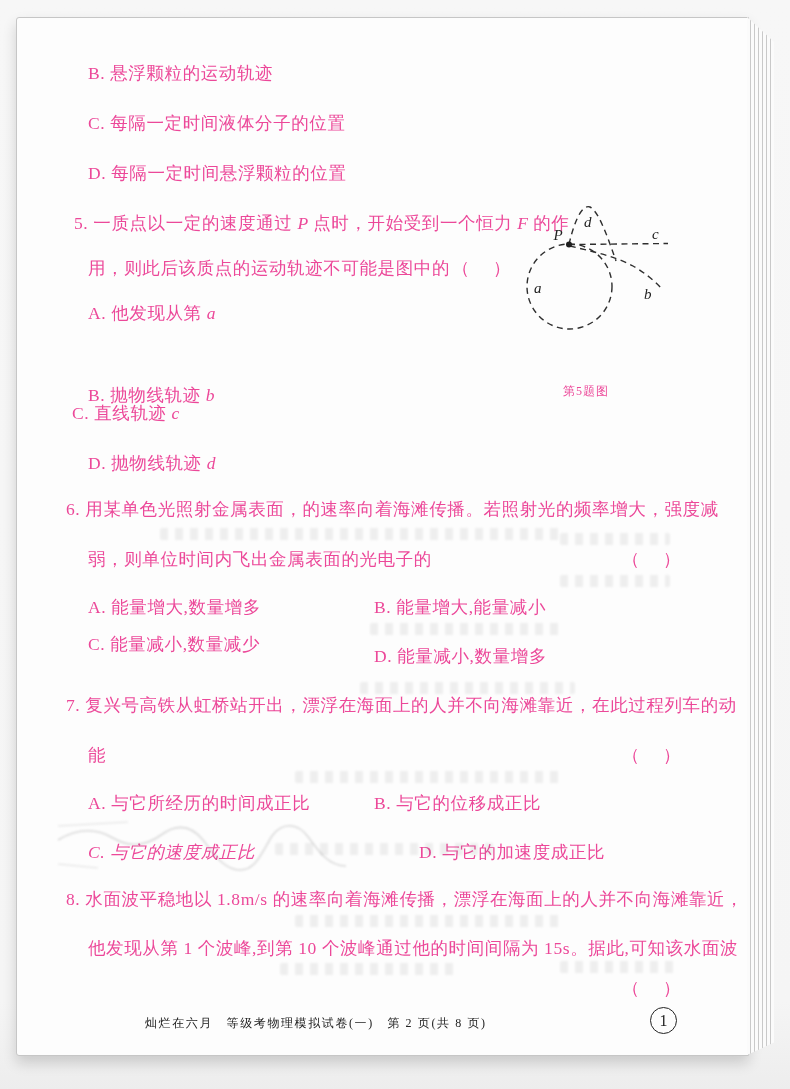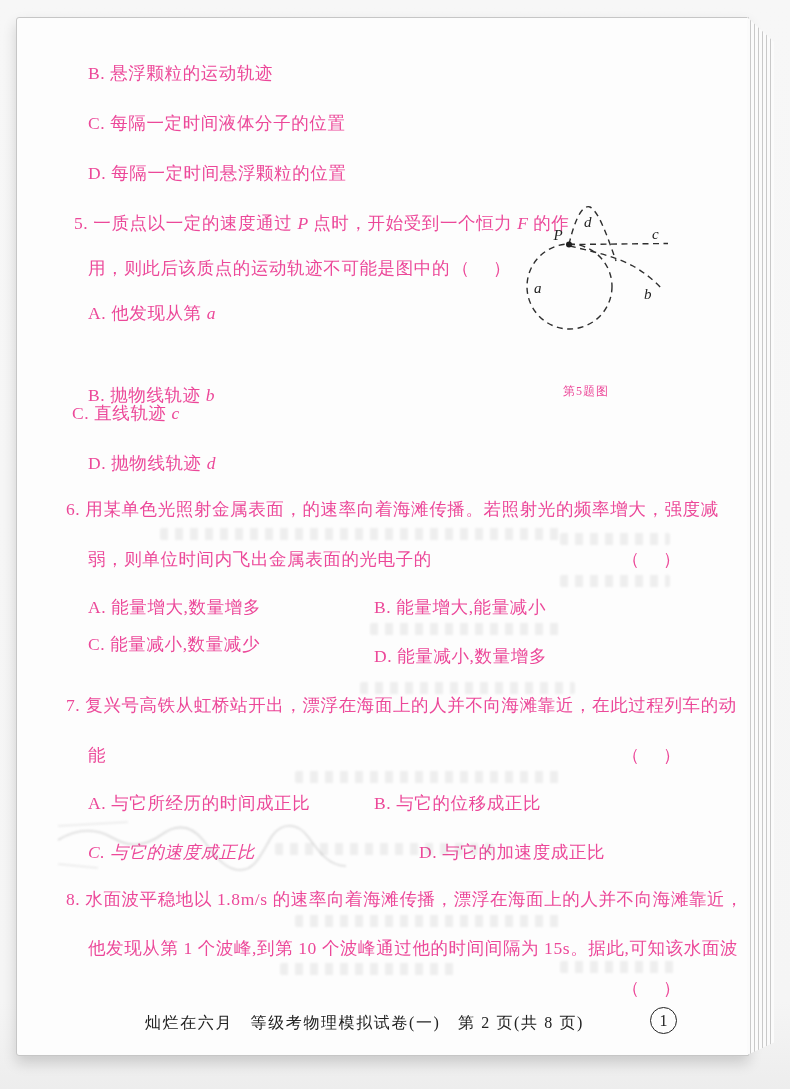--- a/index.html
+++ b/index.html
@@ -15,21 +15,21 @@
   }
   .stack{
     position:absolute;left:747px;top:17px;width:27px;height:1038px;
     background:repeating-linear-gradient(90deg,#fbfbfb 0 3px,#c9c9c9 3px 4px);
     clip-path:polygon(0 0,100% 2.4%,100% 98.8%,0 100%);
   }
   .line{position:absolute;white-space:nowrap;font-size:17.5px;color:#ec4899;
         letter-spacing:.6px;line-height:22px;}
   .ital{font-style:italic;letter-spacing:.2px;}
   .bracket{letter-spacing:3px;}
-  .footerline{font-size:16px;letter-spacing:1.6px;color:#222;}
+  .footerline{font-size:12px;letter-spacing:1.6px;color:#222;}
   .circle-num{
     position:absolute;left:650px;top:1007px;width:25px;height:25px;
     border:1.7px solid #222;border-radius:50%;display:flex;align-items:center;
     justify-content:center;font-size:16px;color:#222;background:transparent;
   }
   .ghost{
     position:absolute;height:12px;opacity:.45;filter:blur(1.3px);border-radius:2px;
     background:repeating-linear-gradient(90deg,rgba(125,125,125,.25) 0 8px,rgba(0,0,0,0) 8px 15px);
   }
   .fig-svg text{font-family:"Liberation Serif",serif;font-style:italic;font-size:15px;fill:#222;}

